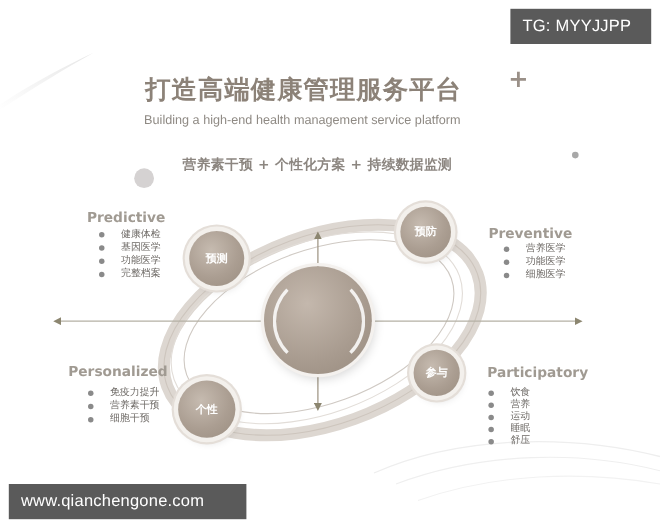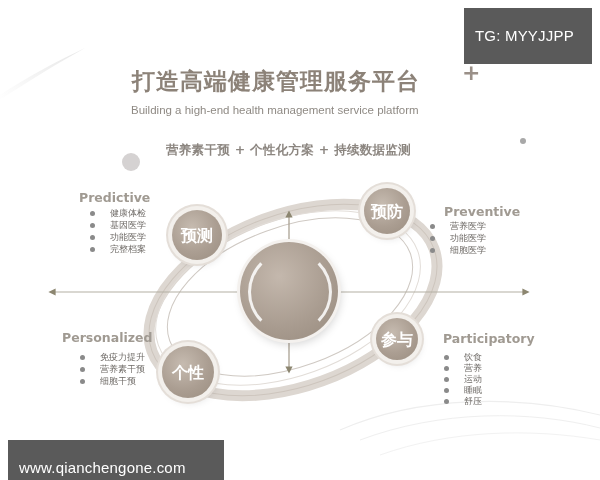--- a/index.html
+++ b/index.html
@@ -5,21 +5,21 @@
     html, body { margin: 0; padding: 0; }
     body {
       width: 600px; height: 480px; position: relative; overflow: hidden;
       background: #ffffff;
       font-family: "DejaVu Sans", "Liberation Sans", sans-serif;
     }
     #bg-svg { position: absolute; left: 0; top: 0; width: 600px; height: 480px; }
     .watermark {
       position: absolute; background: #5a5a5a; color: #ffffff;
       font-family: "Liberation Sans", sans-serif; font-size: 15px;
-      line-height: 28px; padding: 12px 11px; letter-spacing: 0.2px;
+      line-height: 28px; padding: 0 11px; letter-spacing: 0.2px;
     }
     .title-cn {
       position: absolute; left: 132px; top: 66px; width: 320px;
       font-size: 23px; font-weight: bold; color: #8c8278; letter-spacing: 1px;
       white-space: nowrap;
     }
     .title-en {
       position: absolute; left: 131px; top: 104px;
       font-size: 11.5px; color: #8f8a84; white-space: nowrap;
       font-family: "Liberation Sans", sans-serif;
@@ -45,21 +45,21 @@
       position: absolute; left: 2px; top: 4px; width: 5px; height: 5px;
       border-radius: 50%; background: #8a8a8a;
     }
     .node {
       position: absolute; border-radius: 50%;
       background: radial-gradient(circle at 40% 35%, #c6bbb0 0%, #ab9e92 55%, #9a8d80 100%);
       box-shadow: 0 0 0 4px #f3f0ec, 0 0 0 6px #e4ded8, 2px 4px 8px rgba(0,0,0,0.15);
       display: flex; align-items: center; justify-content: center;
       color: #ffffff; font-weight: bold; text-align: center;
     }
-    .node .label { font-size: 16px; line-height: 15px; }
+    .node .label { font-size: 10px; line-height: 15px; }
     .center-node {
       position: absolute; left: 240px; top: 242px; width: 98px; height: 98px; border-radius: 50%;
       background: radial-gradient(circle at 40% 35%, #c4b8ad 0%, #a89b8f 60%, #978a7d 100%);
       box-shadow: 0 0 0 3px #f4f1ee, 2px 4px 10px rgba(0,0,0,0.18);
       display: flex; align-items: center; justify-content: center; color: #fff;
       font-weight: bold; text-align: center;
     }
     .center-node .label { font-size: 12px; line-height: 17px; letter-spacing: 1px; }
     .center-ring {
       position: absolute; left: 8px; top: 8px; width: 78px; height: 78px; border-radius: 50%;
@@ -128,21 +128,21 @@
 
 <div class="group-title" style="left:79px; top:190px;">Predictive</div>
 <ul class="item-list" style="left:88px; top:207px;">
   <li><span class="dot"></span><span>健康体检</span></li>
   <li><span class="dot"></span><span>基因医学</span></li>
   <li><span class="dot"></span><span>功能医学</span></li>
   <li><span class="dot"></span><span>完整档案</span></li>
 </ul>
 
 <div class="group-title" style="left:444px; top:204px;">Preventive</div>
-<ul class="item-list" style="left:428px; top:220px;">
+<ul class="item-list" style="left:456px; top:220px;">
   <li><span class="dot"></span><span>营养医学</span></li>
   <li><span class="dot"></span><span>功能医学</span></li>
   <li><span class="dot"></span><span>细胞医学</span></li>
 </ul>
 
 <div class="group-title" style="left:62px; top:330px;">Personalized</div>
 <ul class="item-list" style="left:78px; top:351px;">
   <li><span class="dot"></span><span>免疫力提升</span></li>
   <li><span class="dot"></span><span>营养素干预</span></li>
   <li><span class="dot"></span><span>细胞干预</span></li>

